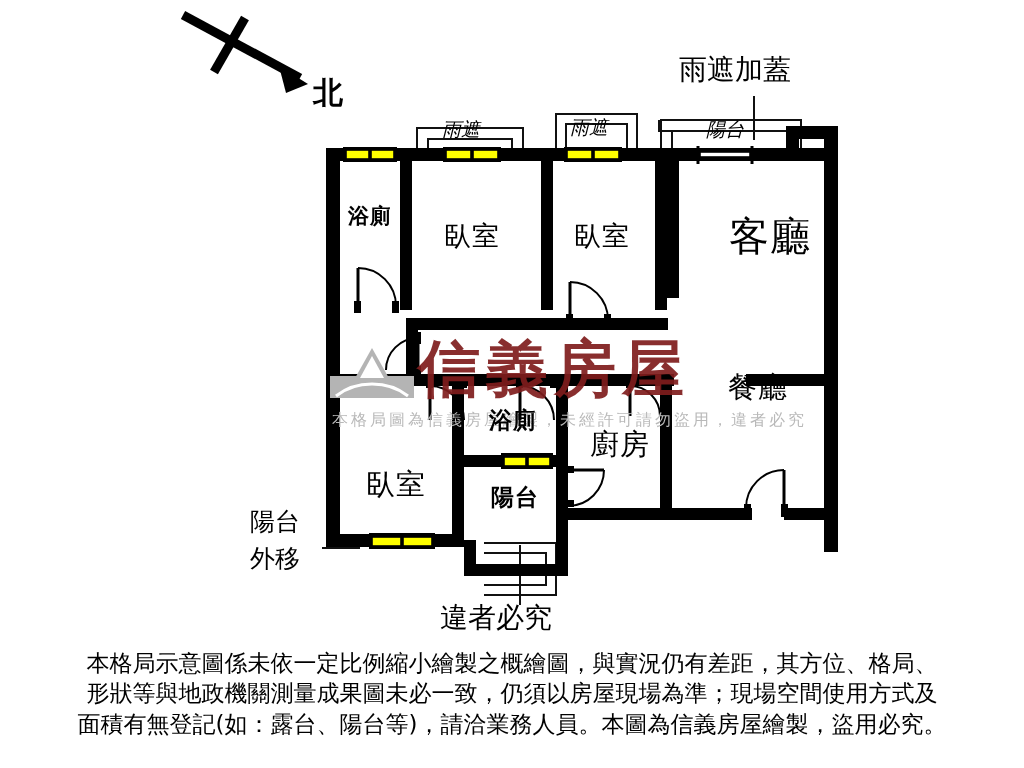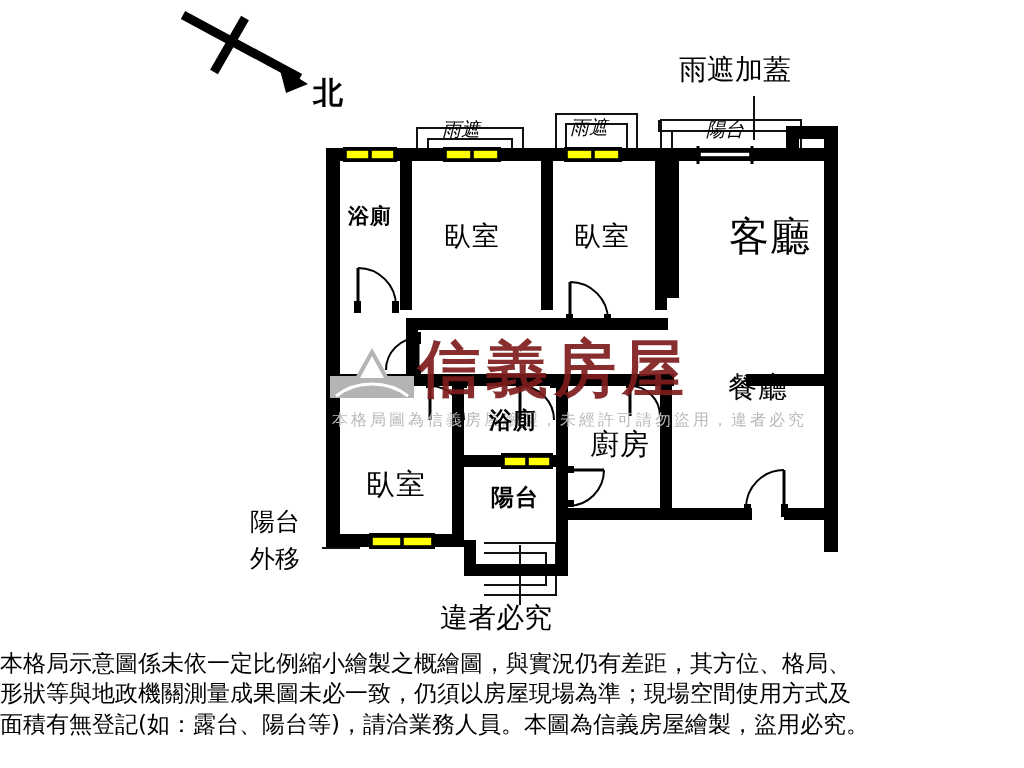--- a/index.html
+++ b/index.html
@@ -35,21 +35,21 @@
   #wm-logo{position:absolute;left:0px;top:14px;width:84px;height:62px;}
   #wm-sub{
     position:absolute;left:2px;top:78px;
     font-size:16px;color:#b9b9b9;letter-spacing:3px;white-space:nowrap;
   }
 
   
   #disclaimer{
     position:absolute;left:0px;top:648px;width:1024px;
     font-size:23px;color:#000;line-height:1.32;
-    letter-spacing:0px;text-align:left;
+    letter-spacing:0px;text-align:center;
   }
   #disclaimer div{white-space:nowrap;}
 </style>
 </head>
 <body>
 
 <div id="stage">
 
   <svg id="plan-svg" viewBox="0 0 1024 768">
 

